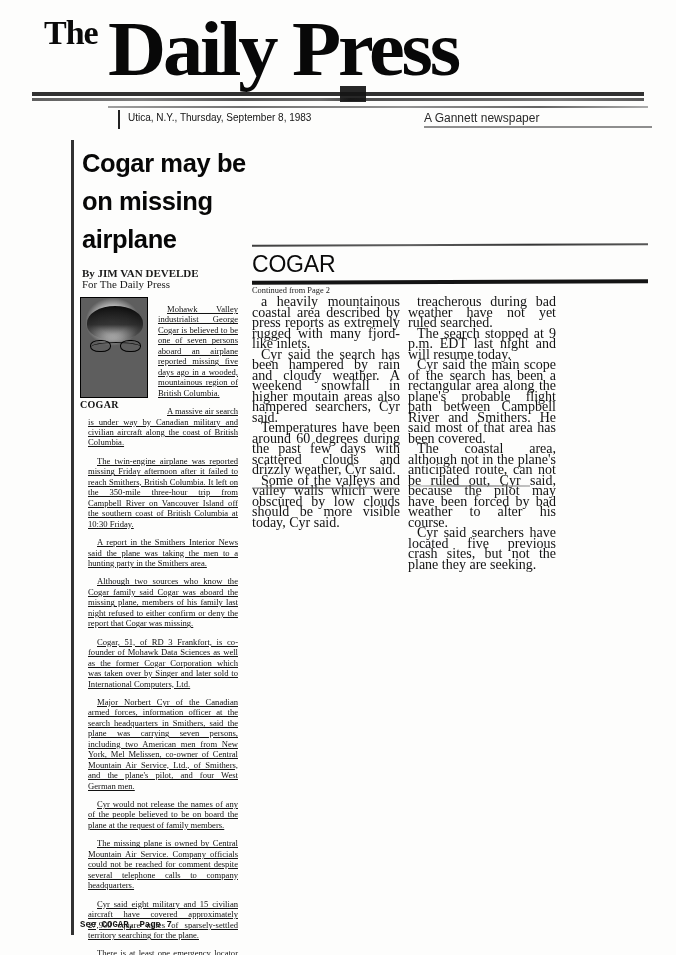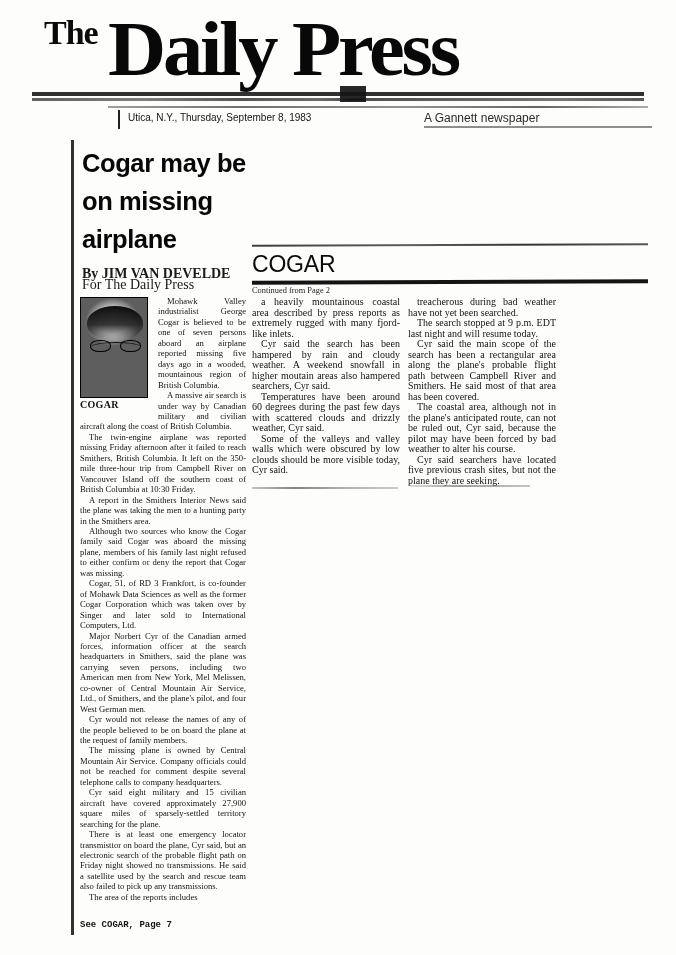--- a/index.html
+++ b/index.html
@@ -84,36 +84,36 @@
     font-family:"Liberation Sans", sans-serif;
     font-weight:bold;
     font-size:25.5px;
     line-height:38px;
     letter-spacing:-0.4px;
     color:#070707;
   }
   .byline {
     position:absolute; left:82px; top:268px; width:170px;
     font-family:"Liberation Serif", serif;
-    font-size:14px; line-height:11.4px;
+    font-size:11px; line-height:11.4px;
     font-weight:bold;
     color:#1a1a1a;
   }
   .byline .b2 { font-weight:normal; }
 
   
   .col1 {
     position:absolute; left:80px; top:296px; width:166px;
     font-family:"Liberation Serif", serif;
     font-size:8.6px;
     line-height:10.45px;
     text-align:justify;
     color:#121212;
   }
-  .col1 p { margin:0; text-indent:9px; }
+  .col1 p { margin:8px; text-indent:9px;text-decoration:underline; }
 
   
   .photo-wrap { float:left; width:72px; margin:1px 6px 1px 0; }
   .photo {
     width:68px; height:101px;
     background:
       radial-gradient(ellipse 34px 30px at 48% 24%, #f2efe9 0%, #cdc6ba 42%, #6d6458 80%),
       radial-gradient(ellipse 26px 34px at 44% 62%, #e8e3da 0%, #b8b0a3 55%, #5a5248 100%),
       linear-gradient(160deg,#2c2821 0%, #4a453c 28%, #7d766a 55%, #3a352d 100%);
     position:relative;
@@ -177,21 +177,21 @@
     position:absolute; left:0; top:42px;
     font-family:"Liberation Serif", serif;
     font-size:8.4px;
     color:#1b1b1b;
   }
 
   
   .col2, .col3 {
     position:absolute; top:297px; width:148px;
     font-family:"Liberation Serif", serif;
-    font-size:10px;
+    font-size:14px;
     line-height:10.5px;
     text-align:justify;
     color:#121212;
   }
   .col2 { left:252px; }
   .col3 { left:408px; }
   .col2 p, .col3 p { margin:0; text-indent:9px; }
 
   .col2-endrule {
     position:absolute; left:252px; top:487px; width:146px; height:2px;
@@ -273,21 +273,21 @@
     <div class="jump-cont">Continued from Page 2</div>
   </div>
 
   <div class="col2">
       <p>a heavily mountainous coastal area described by press reports as extremely rugged with many fjord-like inlets.</p>
       <p>Cyr said the search has been hampered by rain and cloudy weather. A weekend snowfall in higher moutain areas also hampered searchers, Cyr said.</p>
       <p>Temperatures have been around 60 degrees during the past few days with scattered clouds and drizzly weather, Cyr said.</p>
       <p>Some of the valleys and valley walls which were obscured by low clouds should be more visible today, Cyr said.</p>
     </div>
   <div class="col3">
-      <p>treacherous during bad weather have not yet been searched.</p>
+      <p>treacherous during bad weather have not yet ruled searched.</p>
       <p>The search stopped at 9 p.m. EDT last night and will resume today.</p>
       <p>Cyr said the main scope of the search has been a rectangular area along the plane's probable flight path between Campbell River and Smithers. He said most of that area has been covered.</p>
       <p>The coastal area, although not in the plane's anticipated route, can not be ruled out, Cyr said, because the pilot may have been forced by bad weather to alter his course.</p>
       <p>Cyr said searchers have located five previous crash sites, but not the plane they are seeking.</p>
     </div>
 
   <div class="col2-endrule"></div>
   <div class="col3-endrule"></div>
 
   <div class="see-more">See COGAR, Page 7</div>

